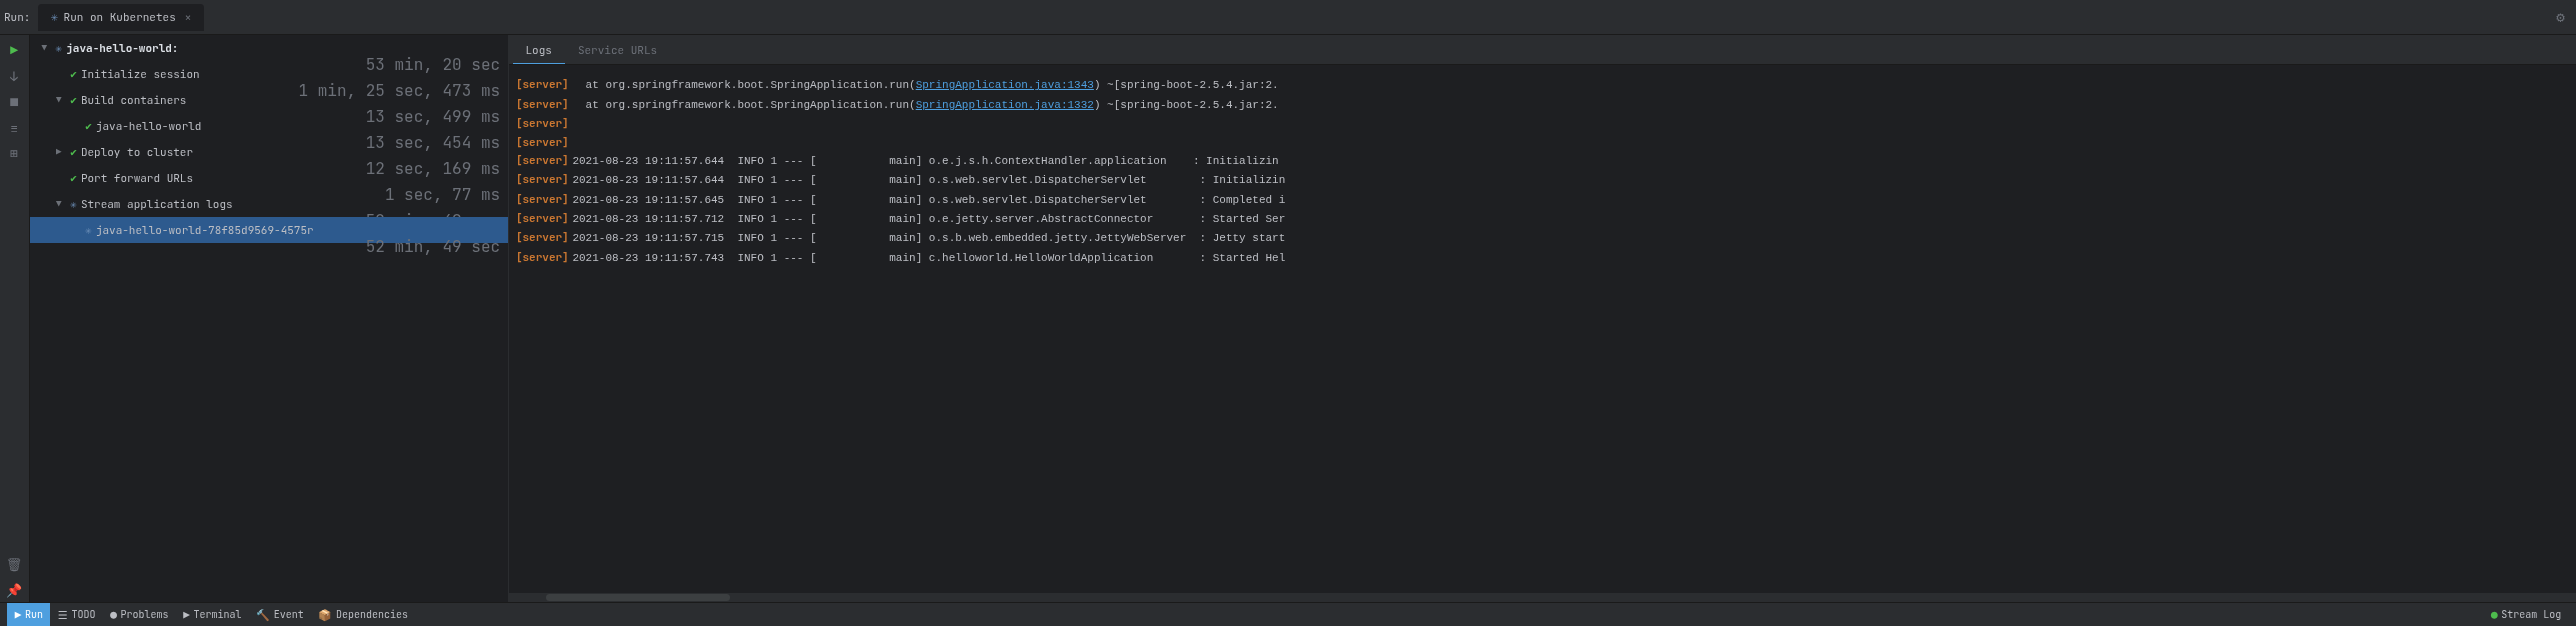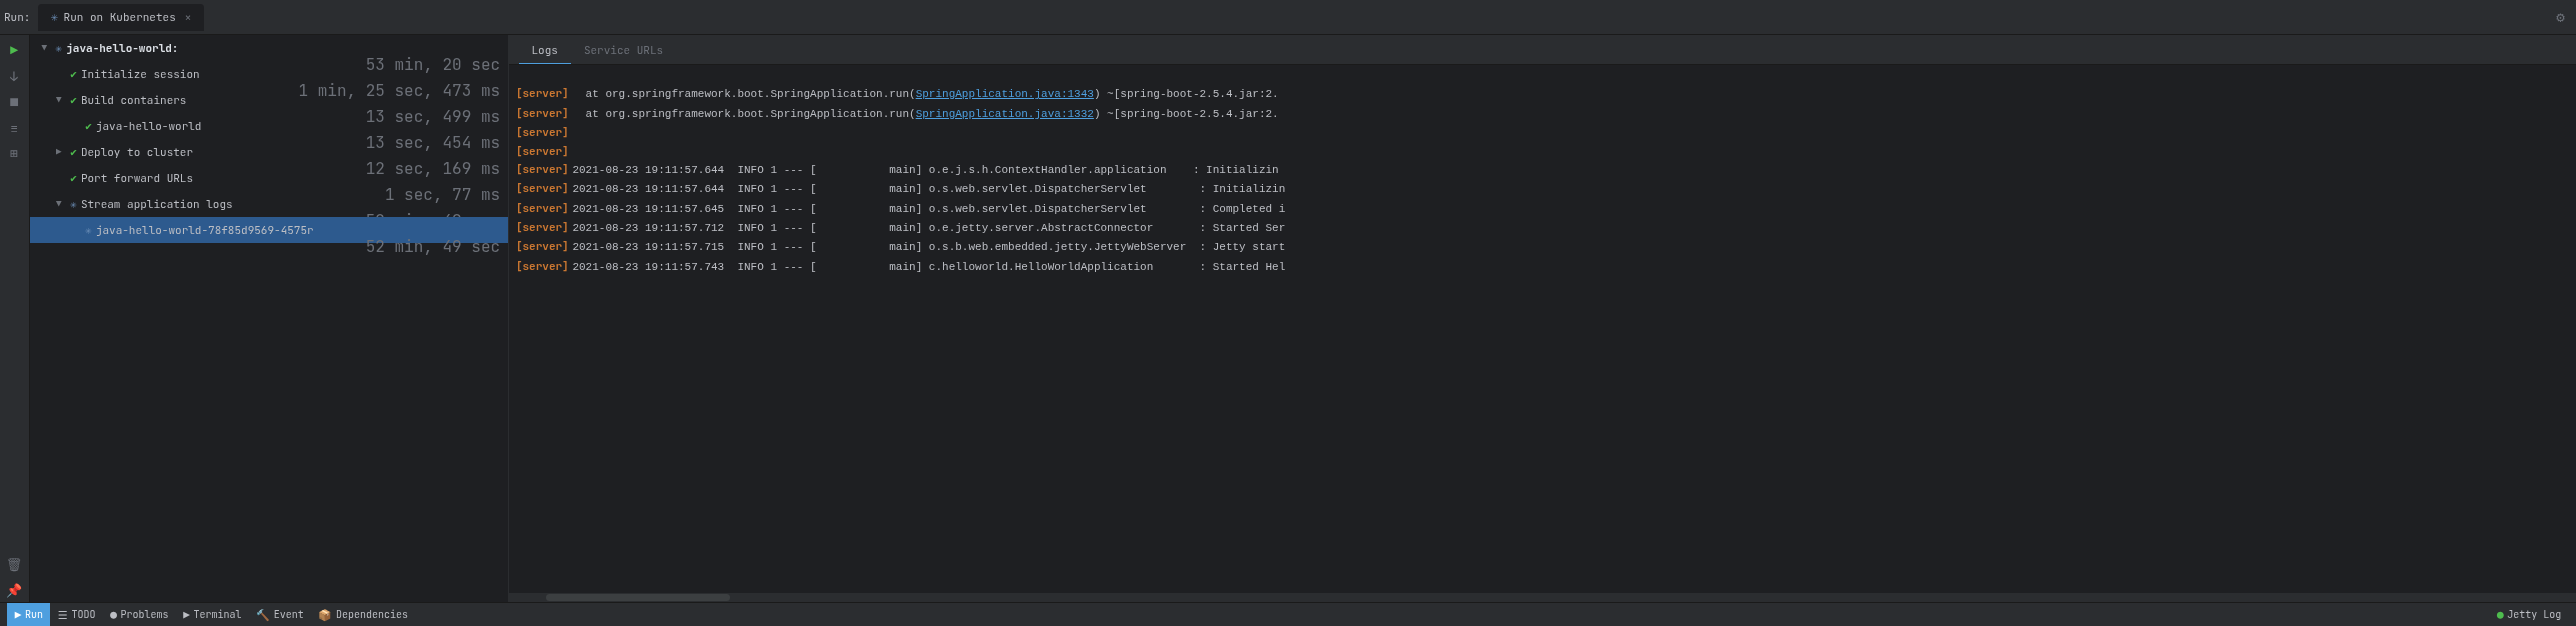--- a/index.html
+++ b/index.html
@@ -158,21 +158,21 @@
       flex-direction: column;
       background: #1e1f22;
       overflow: hidden;
     }
 
     
     .tab-bar {
       display: flex;
       background: #2b2d30;
       border-bottom: 0.9px solid #1a1a1a;
-      padding: 0 10px;
+      padding: 0 4px;
       height: 29.5px;
       align-items: flex-end;
       flex-shrink: 0;
     }
     .log-tab {
       padding: 5.5px 13px;
       font-size: 11px;
       color: #6c7078;
       cursor: pointer;
       border-bottom: 1.8px solid transparent;
@@ -181,21 +181,21 @@
     .log-tab.active {
       color: #bcbec4;
       border-bottom: 1.8px solid #4e9fdf;
     }
 
     
     .log-content {
       flex: 1;
       overflow-y: auto;
       overflow-x: auto;
-      padding: 20px 0;
+      padding: 11px 0;
     }
     .log-line {
       display: flex;
       align-items: baseline;
       padding: 0.9px 7.4px;
       white-space: nowrap;
       line-height: 16.6px;
     }
     .log-server {
       color: #cc7832;
@@ -455,16 +455,16 @@
     <span class="status-icon">🔨</span>
     <span>Event</span>
   </div>
   <div class="status-item">
     <span class="status-icon">📦</span>
     <span>Dependencies</span>
   </div>
   <div class="status-spacer"></div>
   <div class="status-event-log">
     <span class="status-icon" style="color:#4ebc4e;">●</span>
-    <span>Jetty Log</span>
+    <span>Stream Log</span>
   </div>
 </div>
 
 
 </body></html>

